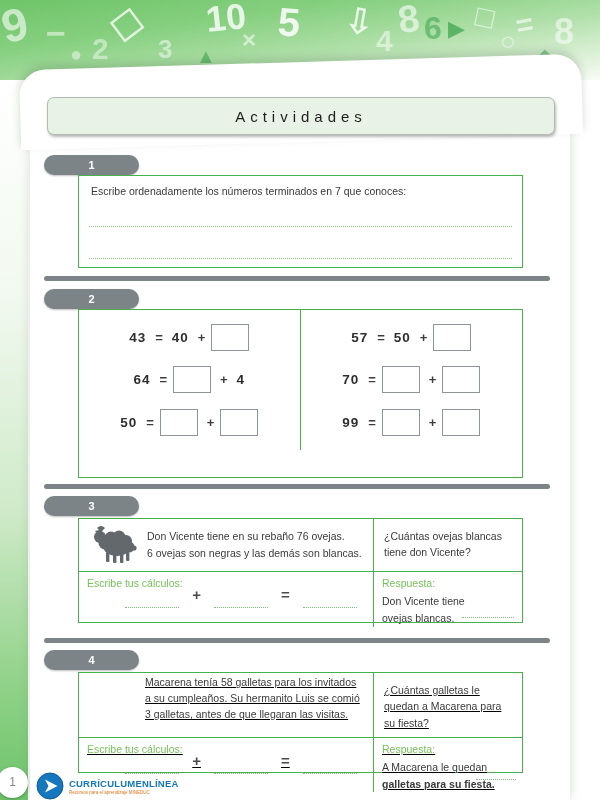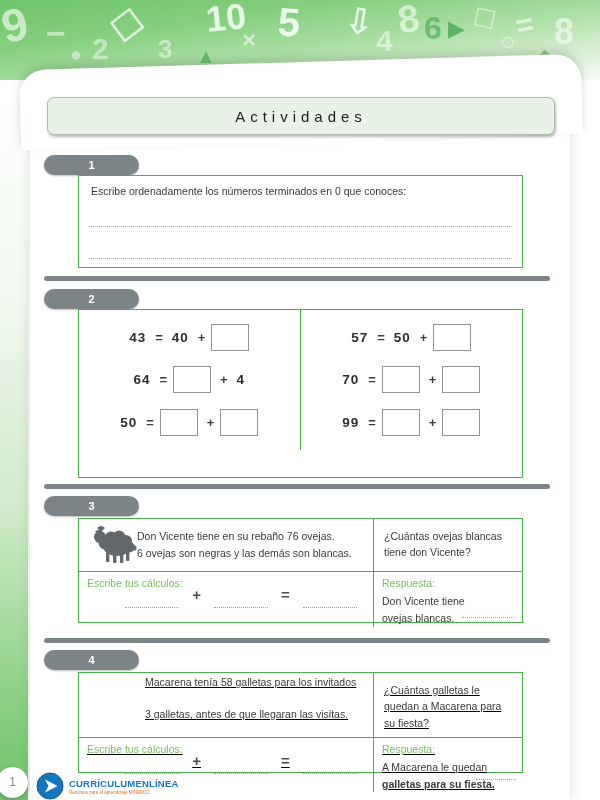--- a/index.html
+++ b/index.html
@@ -50,21 +50,21 @@
   .eq-row { display:flex; align-items:center; justify-content:center; gap:9px; height:40px; }
   .eq-num { font-size:13.5px; font-weight:bold; color:#2e2e2e; letter-spacing:1px; }
   .eq-op  { font-size:13px; font-weight:bold; color:#3c3c3c; }
   .eq-box { display:inline-block; width:38px; height:27px; border:1.5px solid #8f9498; background:#fff; margin-left:-3px; }
 
   
   .tbl { display:grid; grid-template-columns:294px 1fr; }
   .cell { position:relative; font-size:10.5px; color:#3a3a3a; }
   .cell.bl { border-left:1.5px solid #47b24c; }
   .cell.bt { border-top:1.5px solid #47b24c; }
-  .prob-cell { display:flex; align-items:center; gap:0; padding:6px 8px 6px 12px; }
+  .prob-cell { display:flex; align-items:center; gap:10px; padding:6px 8px 6px 12px; }
   .prob-text { line-height:1.65; }
   .q-cell { padding:9px 8px 6px 10px; line-height:1.55; }
   .green-label { font-size:10.5px; color:#76c159; padding:5px 0 0 8px; }
   .calc-row { display:flex; align-items:flex-end; justify-content:center; gap:13px; padding:2px 0 12px 30px; }
   .calc-blank { display:inline-block; width:54px; border-bottom:1.5px dotted #79c479; height:12px; }
   .calc-op { font-size:15px; font-weight:bold; color:#4a4a4a; position:relative; top:-5px; }
   .answer-text { padding:4px 8px 0 8px; line-height:1.6; }
   .answer-blank { position:absolute; width:52px; border-bottom:1.5px dotted #79c479; height:10px; }
   .bold-line { font-weight:bold; }
 
@@ -109,21 +109,21 @@
   <div class="sheet"></div>
   <div class="card-body"></div>
   <div class="left-strip"></div>
 
   <div class="content">
 
     <div class="title-box">Actividades</div>
 
     <div class="tab" style="top:140px">1</div>
     <div class="gbox" style="top:160px; height:93px;">
-      <div class="prompt">Escribe ordenadamente los números terminados en 0 que conoces:</div>
+      <div class="prompt">Escribe ordenadamente los números terminados en 7 que conoces:</div>
       <div class="write-line" style="top:50px"></div>
       <div class="write-line" style="top:82px"></div>
     </div>
     <div class="divider" style="top:261px"></div>
 
     <div class="tab" style="top:274px">2</div>
     <div class="gbox" style="top:294px; height:169px;">
       <div class="s2-cols">
         <div class="s2-col left">
             <div class="eq-row">
@@ -221,21 +221,21 @@
         <span class="answer-blank" style="right:8px; top:36px;"></span>
       </div>
     </div>
     <div class="divider" style="top:623px"></div>
 
     <div class="tab" style="top:635px">4</div>
     <div class="gbox tbl" style="top:657px; height:101px;text-decoration:underline;">
       <div class="cell prob-cell" style="height:52px; padding-left:66px;">
         <div class="prob-text" style="line-height:1.5">
           <span>Macarena tenía 58 galletas para los invitados</span><br>
-          <br>
+          <span>a su cumpleaños. Su hermanito Luis se comió</span><br>
           <span>3 galletas, antes de que llegaran las visitas.</span>
         </div>
       </div>
       <div class="cell bl q-cell">¿Cuántas galletas le quedan a Macarena para su fiesta?</div>
       <div class="cell bt">
         <div class="green-label">Escribe tus cálculos:</div>
         <div class="calc-row">
           <span class="calc-blank"></span>
           <span class="calc-op">+</span>
           <span class="calc-blank"></span>

